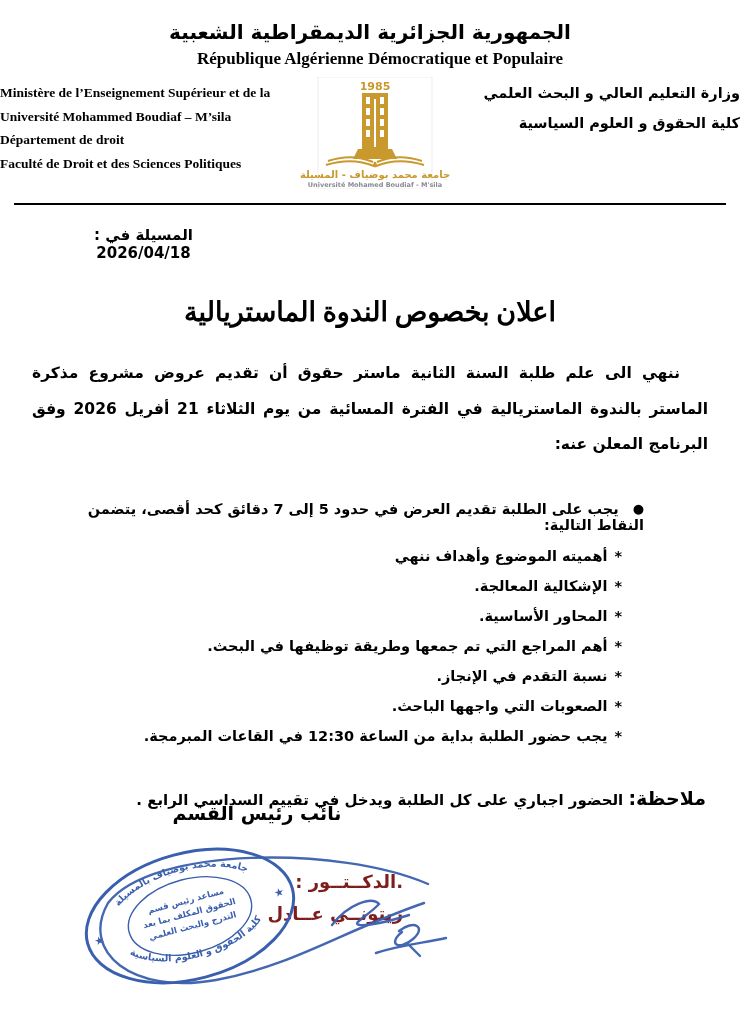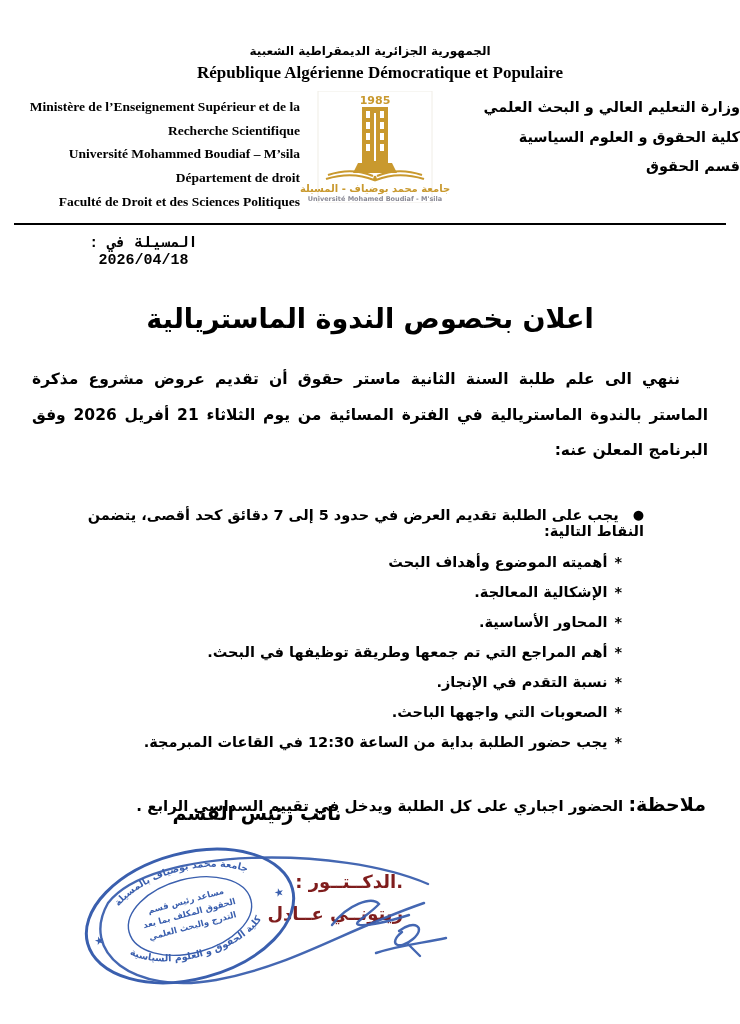--- a/index.html
+++ b/index.html
@@ -3,30 +3,30 @@
 <meta charset="utf-8">
 <style>
   html,body{margin:0;padding:0;}
   body{
     width:740px;height:1024px;position:relative;background:#ffffff;
     font-family:"DejaVu Sans",sans-serif;color:#000;overflow:hidden;
   }
   .center{text-align:center;}
   .rtl{direction:rtl;unicode-bidi:embed;}
   
-  .rep-ar{margin-top:44px;font-size:12px;font-weight:bold;}
+  .rep-ar{margin-top:20px;font-size:20px;font-weight:bold;}
   .rep-fr{margin-top:5px;font-size:17px;font-weight:bold;font-family:"Liberation Serif",serif;padding-left:20px;}
   .org-row{display:flex;margin-top:8px;align-items:flex-start;}
-  .org-fr{width:300px;font-family:"Liberation Serif",serif;font-weight:bold;font-size:13.5px;line-height:1.75;text-align:right;padding-top:4px;}
+  .org-fr{width:300px;font-family:"Liberation Serif",serif;font-weight:bold;font-size:13.5px;line-height:1.75;text-align:left;padding-top:4px;}
   .org-logo{width:150px;flex:0 0 150px;}
   .org-ar{flex:1;font-weight:bold;font-size:14.5px;line-height:2.05;text-align:right;padding-top:2px;}
   .toprule{border:none;border-top:2px solid #000;margin:10px 14px 0 14px;}
-  .dateline{margin:8px 0 0 46px;width:195px;font-size:15px;font-weight:bold;text-align:center;font-family:Liberation Mono, monospace;}
+  .dateline{margin:21px 0 0 46px;width:195px;font-size:15px;font-weight:bold;text-align:center;}
   
-  .doc-title{margin-top:34px;font-size:27px;font-weight:bold;text-align:center;}
+  .doc-title{margin-top:34px;font-size:27px;font-weight:bold;text-align:center;font-family:Liberation Serif, serif;}
   .intro{margin:28px 32px 0 32px;font-size:15.5px;font-weight:bold;line-height:2.3;text-align:justify;text-indent:28px;}
   .bullet-line{margin-top:38px;padding:0 96px 0 40px;font-size:14.5px;font-weight:bold;}
   .bullet-line .mark{font-size:13px;padding-left:14px;vertical-align:1px;}
   .points{padding:4px 118px 0 40px;}
   .point{margin-top:9px;font-size:14.5px;font-weight:bold;line-height:1.45;}
   .point .mark{padding-left:7px;}
   .note{margin-top:40px;padding:0 34px 0 60px;font-size:15px;font-weight:bold;}
   .note .note-label{font-size:19px;}
   
   .role{position:absolute;left:172px;top:802px;width:170px;font-size:19px;font-weight:bold;text-align:center;}
@@ -45,21 +45,20 @@
 </head>
 <body>
 
 <div class="rep-ar rtl center">الجمهورية الجزائرية الديمقراطية الشعبية</div>
 <div class="rep-fr center">République Algérienne Démocratique et Populaire</div>
 
 <div class="org-row">
 
   <div class="org-fr">
     <div>Ministère de l’Enseignement Supérieur et de la</div>
-    <div>Recherche Scientifique</div>
     <div>Université Mohammed Boudiaf – M’sila</div>
     <div>Département de droit</div>
     <div>Faculté de Droit et des Sciences Politiques</div>
   </div>
 
   <div class="org-logo">
     <svg width="150" height="112" viewBox="0 0 150 112">
       <rect x="18" y="0" width="114" height="112" fill="#ffffff" stroke="#f0ede6" stroke-width="1"></rect>
       <text x="75" y="13" class="logo-year">1985</text>
 
@@ -85,38 +84,37 @@
         <path d="M 124,88 Q 98,80 76,89 L 75,85"></path>
       </g>
       <text x="75" y="101" class="logo-ar-text rtl">جامعة محمد بوضياف - المسيلة</text>
       <text x="75" y="110" class="logo-fr-text">Université Mohamed Boudiaf - M'sila</text>
     </svg>
   </div>
 
   <div class="org-ar rtl">
     <div>وزارة التعليم العالي و البحث العلمي</div>
     <div>كلية الحقوق و العلوم السياسية</div>
-    <div>قسم الحقوق</div>
   </div>
 </div>
 
 <hr class="toprule">
 
 <div class="dateline rtl">المسيلة في : 2026/04/18</div>
 
 <div class="doc-title rtl">اعلان بخصوص الندوة الماستريالية</div>
 
 <div class="intro rtl">ننهي الى علم طلبة السنة الثانية ماستر حقوق أن تقديم عروض مشروع مذكرة الماستر بالندوة الماستريالية في الفترة المسائية من يوم الثلاثاء 21 أفريل 2026  وفق البرنامج المعلن عنه:</div>
 
 <div class="bullet-line rtl">
   <span class="mark">●</span><span>يجب على الطلبة  تقديم العرض في حدود 5 إلى 7 دقائق كحد أقصى،  يتضمن النقاط التالية:</span>
 </div>
 
 <div class="points rtl">
-  <div class="point"><span class="mark">*</span><span>أهميته الموضوع وأهداف البحث</span></div>
+  <div class="point"><span class="mark">*</span><span>أهميته الموضوع وأهداف ننهي</span></div>
   <div class="point"><span class="mark">*</span><span>الإشكالية المعالجة.</span></div>
   <div class="point"><span class="mark">*</span><span>المحاور الأساسية.</span></div>
   <div class="point"><span class="mark">*</span><span>أهم المراجع التي تم جمعها وطريقة توظيفها في البحث.</span></div>
   <div class="point"><span class="mark">*</span><span>نسبة التقدم في الإنجاز.</span></div>
   <div class="point"><span class="mark">*</span><span>الصعوبات التي واجهها الباحث.</span></div>
   <div class="point"><span class="mark">*</span><span>يجب حضور الطلبة بداية من الساعة 12:30 في القاعات المبرمجة.</span></div>
 </div>
 
 <div class="note rtl">
   <span class="note-label">ملاحظة:</span><span> الحضور اجباري على كل الطلبة ويدخل في تقييم السداسي الرابع .</span>

